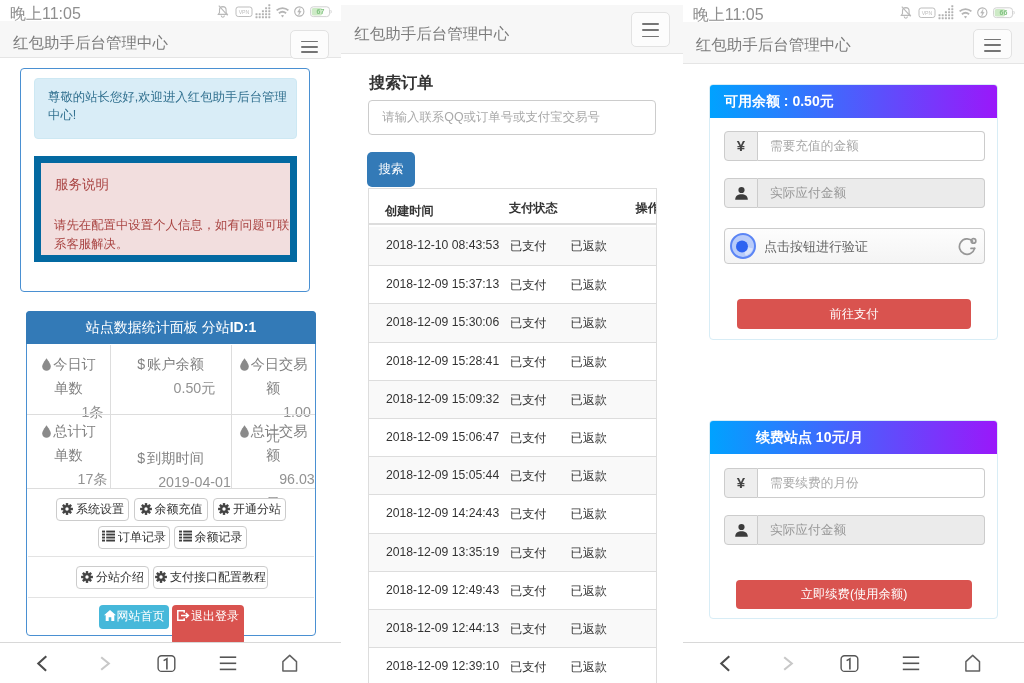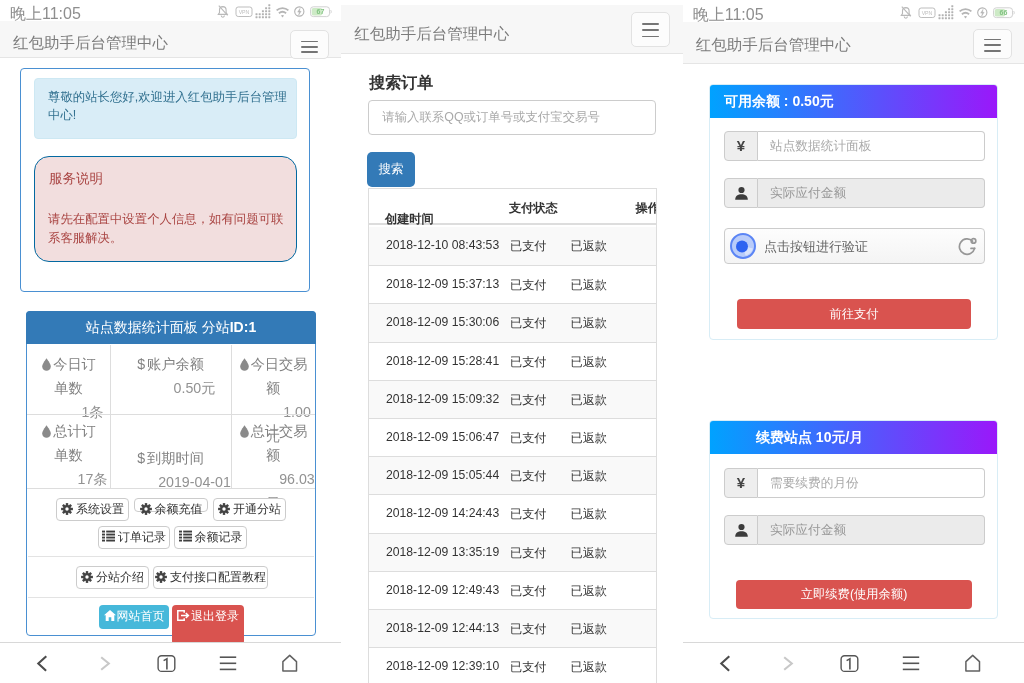--- a/index.html
+++ b/index.html
@@ -11,21 +11,21 @@
   #p2 { left:341.3px; width:341.4px; }
   #p3 { left:682.7px; width:341.3px; }
   .abs { position:absolute; }
   .statusbar { left:0; right:0; top:0; background:#fff; }
   .sbtime { color:#8e8e8e; font-size:16px; }
   .navbar { left:0; right:0; background:#f7f7f7; border-bottom:1px solid #e5e5e5; }
   .navtitle { color:#7b7b7b; font-size:15.5px; letter-spacing:0; }
   .hamb { border:1px solid #e2e2e2; border-radius:5px; background:#fcfcfc; }
   .hamb i { position:absolute; left:9.5px; right:9.5px; height:1.8px; background:#757575; border-radius:1px; }
   .alert-i { background:#d9edf7; border:1px solid #cde8f3; border-radius:4px; color:#31708f; }
-  .alert-d { background:#f2dede; border:1px solid #0369a1; border-radius:15px; color:#a94442; }
+  .alert-d { background:#f2dede; border:7px solid #0369a1; border-radius:0; color:#a94442; }
   .bluebox { border:1px solid #4a90d2; border-radius:4px; background:#fff; }
   .statpanel { border:1px solid #4a90d2; border-radius:4px; background:#fff; }
   .stathead { position:absolute; left:-1px; right:-1px; top:-1px; height:33px; background:#337ab7; border-radius:4px 4px 0 0; color:#fff; text-align:center; font-size:14px; line-height:33px; }
   .scell { position:absolute; text-align:center; font-size:14.2px; line-height:24px; color:#828282; }
   .scell .v { color:#929292;padding-left:48px; }
   .sbtn { position:absolute; border:1px solid #ccc; border-radius:4px; background:#fff; color:#333; font-size:12px; text-align:center; white-space:nowrap; }
   .cbtn { position:absolute; border-radius:4px; color:#fff; font-size:12px; text-align:center; white-space:nowrap; }
   .sep { position:absolute; left:1px; right:1px; height:1px; background:#e3e3e3; }
   .trow span { font-size:12.2px; color:#333; white-space:nowrap; }
   #p2 .abs span { white-space:nowrap; }
@@ -140,21 +140,21 @@
 <g transform="rotate(45)">
                   <rect x="-1.2" y="-5.9" width="2.4" height="3"></rect>
                   <rect x="-1.2" y="2.9" width="2.4" height="3"></rect>
 <rect x="-5.9" y="-1.2" width="3" height="2.4"></rect>
                   <rect x="2.9" y="-1.2" width="3" height="2.4"></rect>
                 </g>
               </g>
 <circle r="1.7" fill="#fff"></circle>
             </g>
           </svg>系统设置</div>
-    <div class="sbtn" style="left:107px; top:186px; width:74px; height:14px; line-height:21px;"><svg width="12" height="12" viewBox="-6 -6 12 12" style="display:inline-block;vertical-align:-1.5px;margin-right:3px;">
+    <div class="sbtn" style="left:107px; top:186px; width:74px; height:23px; line-height:21px;"><svg width="12" height="12" viewBox="-6 -6 12 12" style="display:inline-block;vertical-align:-1.5px;margin-right:3px;">
             <g fill="#444">
               <circle r="3.9"></circle>
               <g>
 <rect x="-1.2" y="-5.9" width="2.4" height="3"></rect>
                 <rect x="-1.2" y="2.9" width="2.4" height="3"></rect>
 <rect x="-5.9" y="-1.2" width="3" height="2.4"></rect>
                 <rect x="2.9" y="-1.2" width="3" height="2.4"></rect>
 <g transform="rotate(45)">
                   <rect x="-1.2" y="-5.9" width="2.4" height="3"></rect>
                   <rect x="-1.2" y="2.9" width="2.4" height="3"></rect>
@@ -279,21 +279,21 @@
       <i style="top:9.9px;"></i>
           <i style="top:16.1px;"></i>
           <i style="top:22.4px;"></i>
     </div>
   </div>
   <div class="abs" style="left:28px; top:73px; font-size:16px; font-weight:bold; color:#333;">搜索订单</div>
   <div class="abs" style="left:27px; top:100px; width:288px; height:35px; border:1px solid #ccc; border-radius:4px; color:#a9a9a9; font-size:12.4px; line-height:33px; padding-left:13px;">请输入联系QQ或订单号或支付宝交易号</div>
   <div class="abs" style="left:26px; top:152px; width:47.5px; height:35px; background:#337ab7; border-radius:5px; color:#fff; font-size:12.5px; text-align:center; line-height:35px;">搜索</div>
   <div class="abs" style="left:26.7px; top:187.5px; width:288.6px; height:495.5px; border:1px solid #ddd; border-bottom:none; overflow:hidden;">
     <div class="abs" style="left:0; top:0; width:287px; height:36.5px; border-bottom:2px solid #ddd; font-weight:bold; font-size:12.2px; color:#333;">
-      <span class="abs" style="left:16px; top:22px;">创建时间</span>
+      <span class="abs" style="left:16px; top:14px;">创建时间</span>
       <span class="abs" style="left:140px; top:11px;">支付状态</span>
       <span class="abs" style="left:197px; top:11px;margin-top:36px;">返款状态</span>
       <span class="abs" style="left:266.5px; top:11px;">操作</span>
     </div>
     <div class="abs trow" style="left:0; top:38.5px; width:287px; height:38.2px; background:#f9f9f9; ">
       <span class="abs" style="left:17px; top:11px;">2018-12-10 08:43:53</span>
       <span class="abs" style="left:141px; top:11px;">已支付</span>
       <span class="abs" style="left:201.5px; top:11px;">已返款</span>
     </div>
     <div class="abs trow" style="left:0; top:76.7px; width:287px; height:38.2px; background:#fff; border-top:1px solid #ddd;">
@@ -404,21 +404,21 @@
       <i style="top:9.1px;"></i>
           <i style="top:14.8px;"></i>
           <i style="top:20.5px;"></i>
     </div>
   </div>
   <div class="card" style="left:26.3px; top:84px; width:289px; height:256px;">
     <div class="gradhead">
           <span style="position:absolute; left:14px; top:8px;">可用余额 : 0.50元</span>
         </div>
     <div class="ig-addon" style="left:14px; top:46px; height:30px; text-align:center; line-height:28px; font-size:15px; font-weight:bold; color:#444;">¥</div>
-    <div class="ig-input" style="left:48px; top:46px; width:227px; height:30px; line-height:28px; padding-left:12px;">站点数据统计面板</div>
+    <div class="ig-input" style="left:48px; top:46px; width:227px; height:30px; line-height:28px; padding-left:12px;">需要充值的金额</div>
     <div class="ig-addon" style="left:14px; top:92.5px; height:30px;">
           <svg width="15" height="15" viewBox="0 0 15 15" style="position:absolute;left:9px;top:7px;">
             <g fill="#3c3c3c">
 <circle cx="7.5" cy="4" r="3.1"></circle>
 <path d="M1.2 13.8 C1.2 9.6 4 8.2 7.5 8.2 C11 8.2 13.8 9.6 13.8 13.8 Z"></path>
 </g>
           </svg>
         </div>
     <div class="ig-input dis" style="left:48px; top:92.5px; width:227px; height:30px; line-height:28px; padding-left:12px; color:#999;">实际应付金额</div>
     <div class="abs" style="left:14px; top:143px; width:261px; height:36px; border:1px solid #ccc; border-radius:4px; background:linear-gradient(180deg,#fdfdfd,#f4f4f4);">

